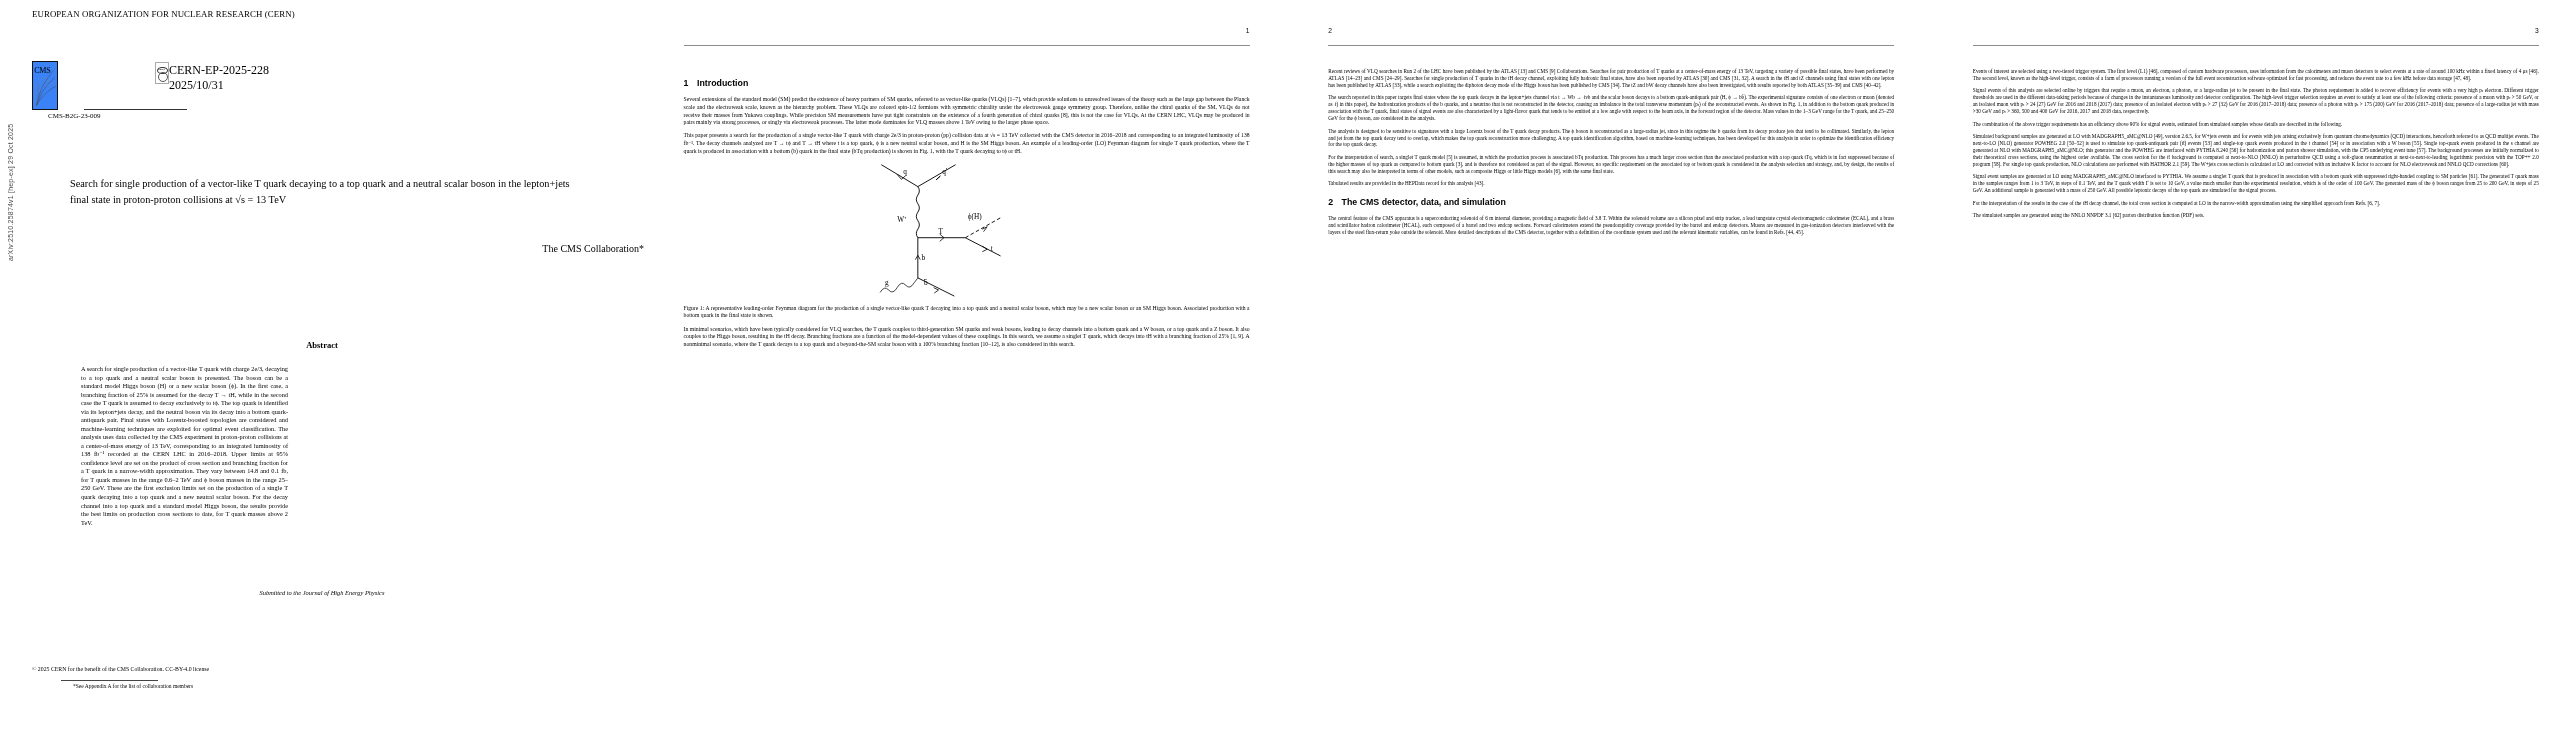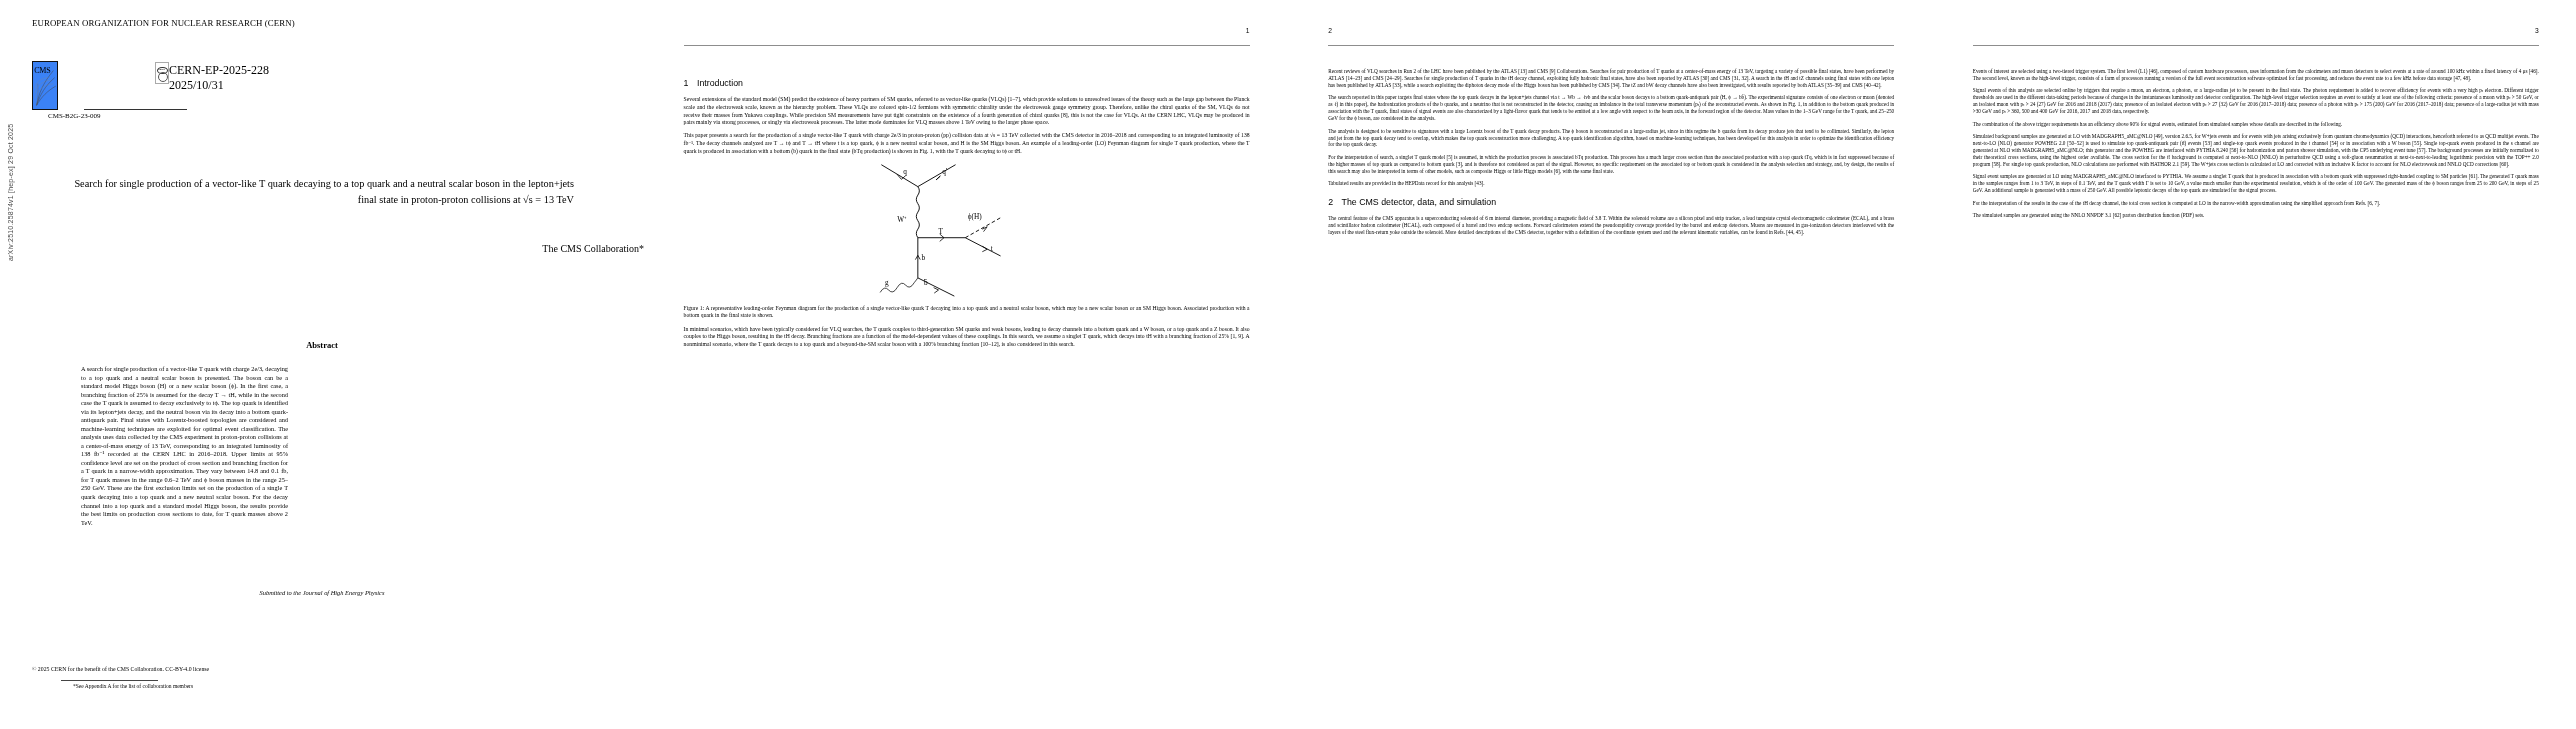--- a/index.html
+++ b/index.html
@@ -18,21 +18,21 @@
 
   
   .p1{width:644px;padding:0;}
   .arxiv-stamp{
     position:absolute;left:7.3px;top:261px;
     transform:rotate(-90deg);transform-origin:left top;
     font-family:"Liberation Sans","DejaVu Sans",sans-serif;
     font-size:7px;letter-spacing:0.2px;color:#4a4a4a;white-space:nowrap;
   }
   .cern-head{
-    position:absolute;left:32px;top:18px;
+    position:absolute;left:32px;top:9px;
     font-family:"Liberation Serif",serif;font-size:8.8px;letter-spacing:0.1px;
   }
   .logos{position:absolute;left:32px;top:61px;width:340px;height:58px;}
   .cms-box{
     position:absolute;left:0;top:0;width:24px;height:47px;
     border:0.6px solid #111;background:#3b82f6;overflow:hidden;
   }
   .cms-box .cms-txt{
     position:absolute;left:1.2px;top:3.6px;font-size:8px;letter-spacing:-0.2px;
     font-family:"Liberation Serif",serif;
@@ -43,21 +43,21 @@
   .cern-badge .oval{
     position:absolute;left:1.2px;top:3.6px;width:9px;height:5.5px;border:0.6px solid #333;border-radius:50%;
   }
   .cern-badge .circ{
     position:absolute;left:1.8px;top:8.5px;width:8px;height:8px;border:0.6px solid #555;border-radius:50%;
   }
   .cern-badge .mini{position:absolute;left:2.1px;top:4.6px;font-size:2.4px;font-family:"Liberation Sans",sans-serif;}
   .cern-nums{position:absolute;left:137px;top:2.4px;font-size:12px;line-height:1.25;}
 
   .p1-title{
-    position:absolute;left:0;right:0;top:176px;text-align:right;
+    position:absolute;left:0;right:0;top:176px;text-align:left;
     font-size:10.3px;line-height:1.52;padding:0 70px;
   }
   .p1-author{position:absolute;left:0;right:0;top:243px;text-align:right;font-size:10px;}
   .p1-abs-h{position:absolute;left:0;right:0;top:340px;text-align:center;font-size:8.5px;font-weight:bold;}
   .p1-abs{
     position:absolute;left:81px;top:365px;width:207px;
     font-size:6.3px;line-height:1.355;text-align:justify;
   }
   .p1-submit{position:absolute;left:0;right:0;top:589px;text-align:center;font-size:6.4px;font-style:italic;}
   .p1-copy{position:absolute;left:32px;top:666px;font-size:5.8px;}
@@ -71,21 +71,21 @@
   .pg-num.left{left:39px;}
   .pg-rule{position:absolute;top:45px;left:39px;right:39px;height:0.9px;background:#8d8d8d;}
   .col{
     position:absolute;top:68px;left:39px;right:39px;
     font-size:5.7px;line-height:1.345;text-align:justify;
   }
   .col.tight{font-size:5.2px;line-height:1.335;}
   .col p{margin:0 0 5.5px 0;}
   h2.sec{
     font-family:"Liberation Sans","DejaVu Sans",sans-serif;
-    font-size:8.8px;font-weight:normal;margin:9.7px 0 6.7px 0;
+    font-size:8.8px;font-weight:bold;margin:9.7px 0 6.7px 0;
   }
   h2.sec .num{display:inline-block;min-width:13.4px;}
   .fig-wrap{margin:6px 0 3.6px 0;text-align:center;}
   .fig-cap{font-size:5.6px;line-height:1.34;text-align:justify;margin:2.4px 0 6px 0;}
 </style>
 </head>
 <body>
 
 <div class="viewer">
 

